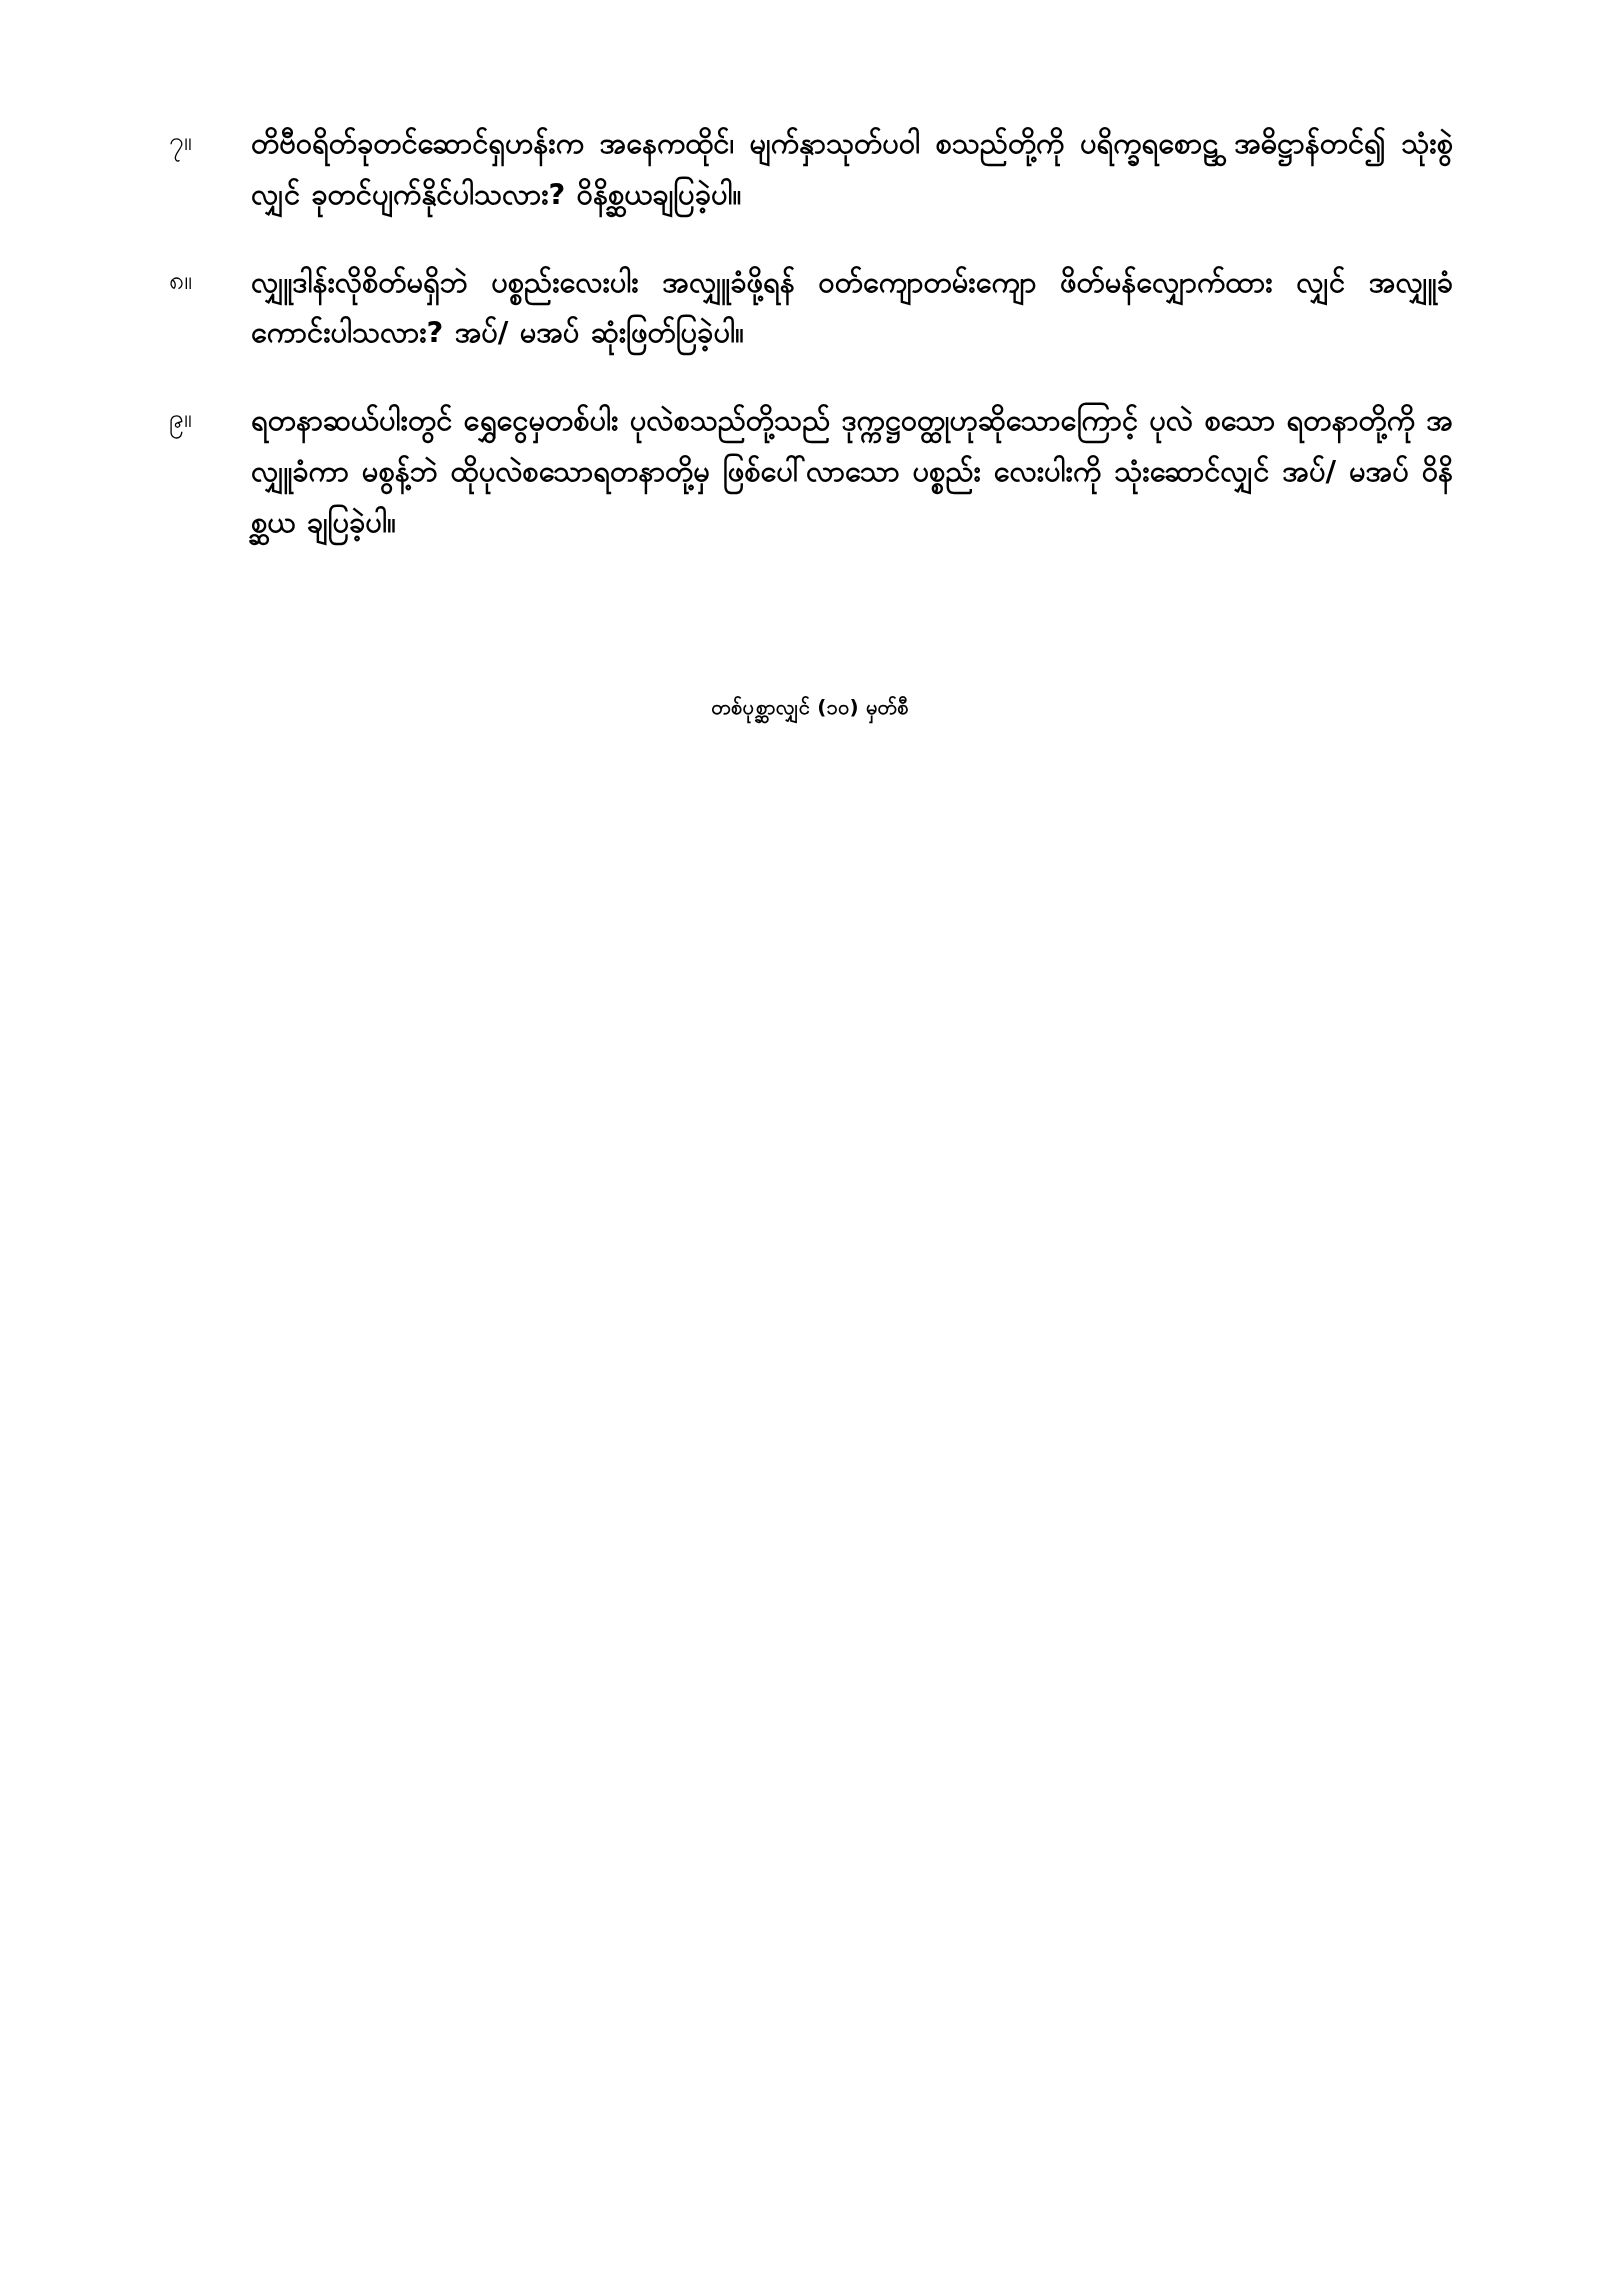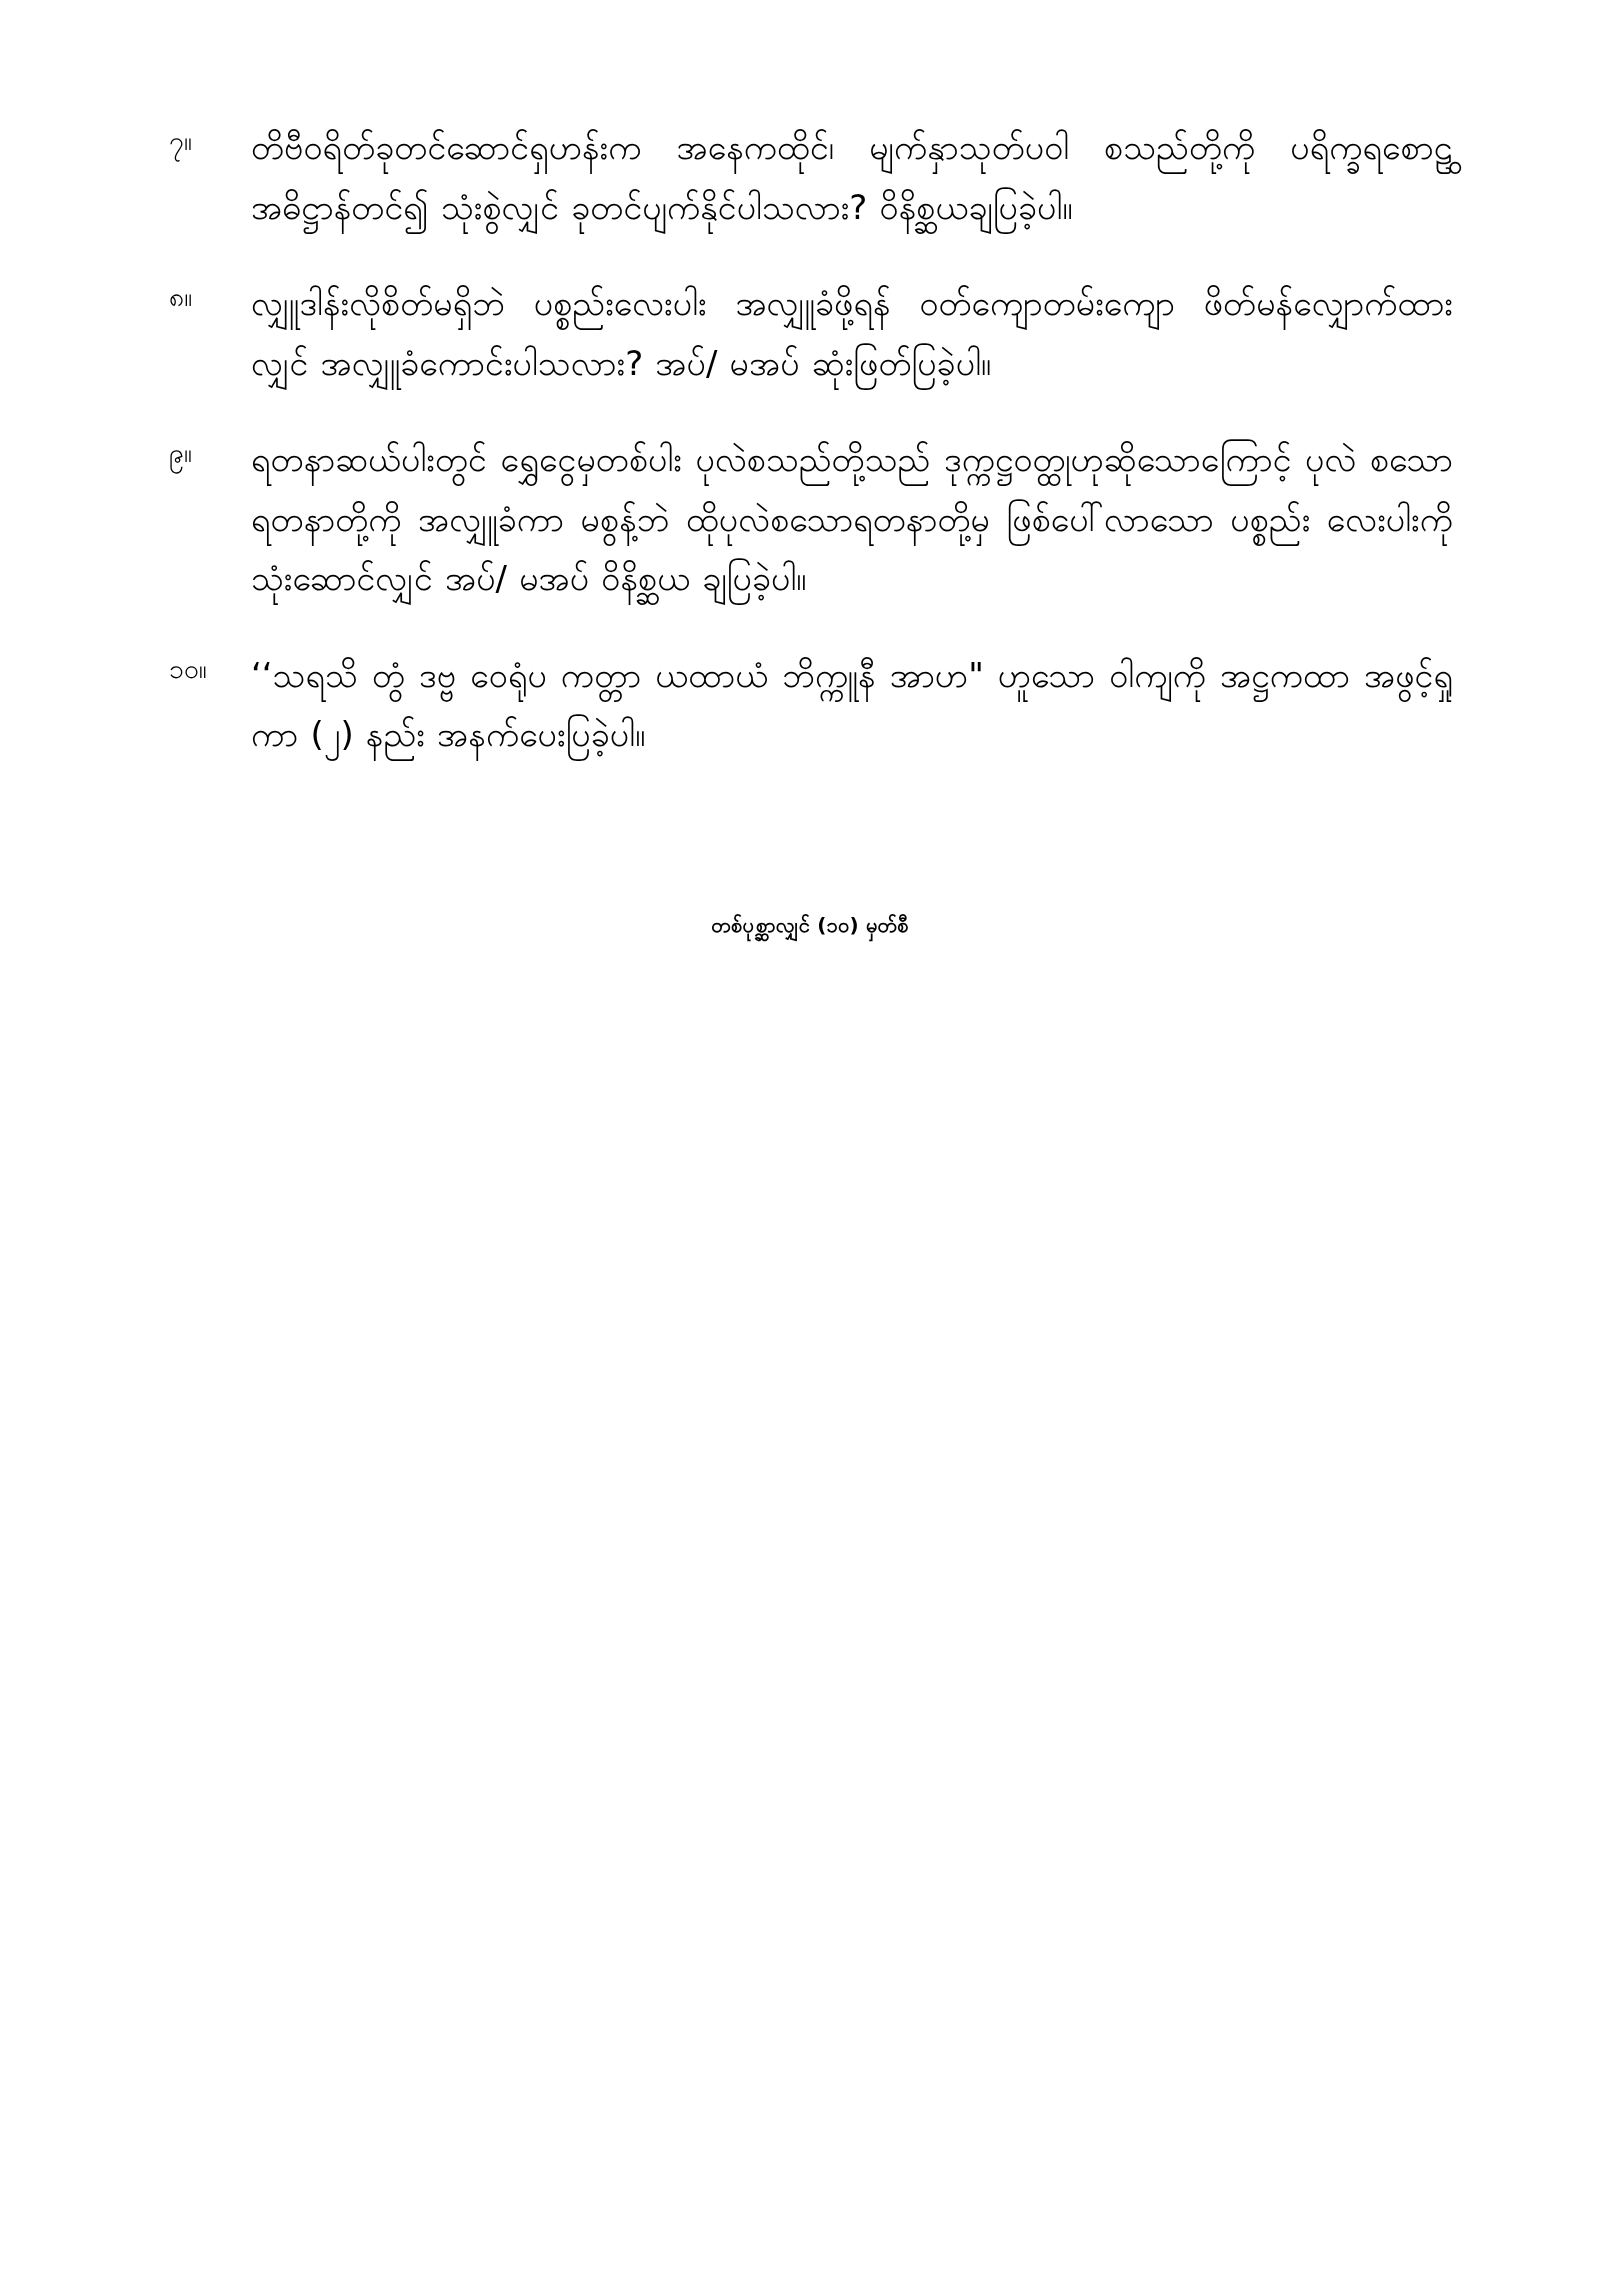--- a/index.html
+++ b/index.html
@@ -34,25 +34,26 @@
     flex: 0 0 84px;
     font-size: 26.5px;
     line-height: 1.75;
     text-align: left;
     padding-left: 2px;
     box-sizing: border-box;
     white-space: nowrap;
   }
   .q-body {
     flex: 1 1 auto;
-    font-size: 34px;
+    font-size: 29px;
     line-height: 1.75;
     text-align: justify;
     text-justify: inter-word;
     word-spacing: 0.04em;
+    font-weight: bold;
   }
   .q-body.last-center-fix {
     text-align: justify;
   }
   .footer-note {
     margin-top: 147px;
     text-align: center;
     font-size: 20px;
     font-weight: bold;
     letter-spacing: 0.01em;
@@ -73,23 +74,19 @@
     <div class="question">
       <div class="q-number">၈။</div>
       <div class="q-body">လျှူဒါန်းလိုစိတ်မရှိဘဲ ပစ္စည်းလေးပါး အလျှူခံဖို့ရန် ဝတ်ကျောတမ်းကျော ဖိတ်မန်လျှောက်ထား လျှင် အလျှူခံကောင်းပါသလား? အပ်/ မအပ် ဆုံးဖြတ်ပြခဲ့ပါ။</div>
     </div>
 
     <div class="question">
       <div class="q-number">၉။</div>
       <div class="q-body">ရတနာဆယ်ပါးတွင် ရွှေငွေမှတစ်ပါး ပုလဲစသည်တို့သည် ဒုက္ကဋ္ဌဝတ္ထုဟုဆိုသောကြောင့် ပုလဲ စသော ရတနာတို့ကို အလျှူခံကာ မစွန့်ဘဲ ထိုပုလဲစသောရတနာတို့မှ ဖြစ်ပေါ်လာသော ပစ္စည်း လေးပါးကို သုံးဆောင်လျှင် အပ်/ မအပ် ဝိနိစ္ဆယ ချပြခဲ့ပါ။</div>
     </div>
 
-    <div class="question">
-      <div class="q-number">၁၀။</div>
-      <div class="q-body last-center-fix">‘‘သရသိ တွံ ဒဗ္ဗ ဝေရုံပ ကတ္တာ ယထာယံ ဘိက္ကူနီ အာဟ" ဟူသော ဝါကျကို အဋ္ဌကထာ အဖွင့်ရှုကာ (၂) နည်း အနက်ပေးပြခဲ့ပါ။</div>
-    </div>
 
   </div>
 
   <div class="footer-note">တစ်ပုစ္ဆာလျှင် (၁၀) မှတ်စီ</div>
 
 </div>
 
 
 </body></html>

